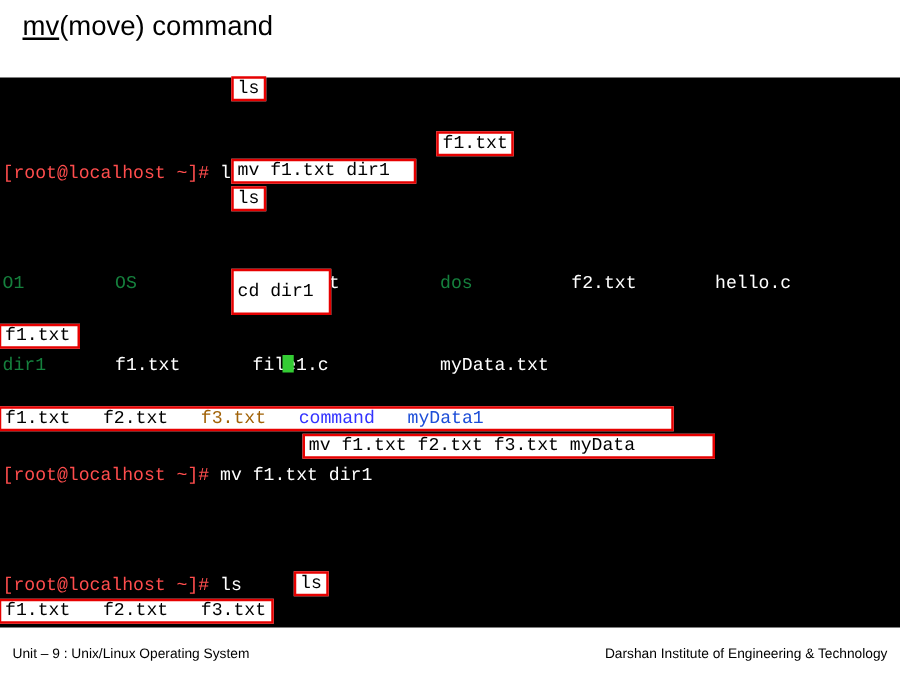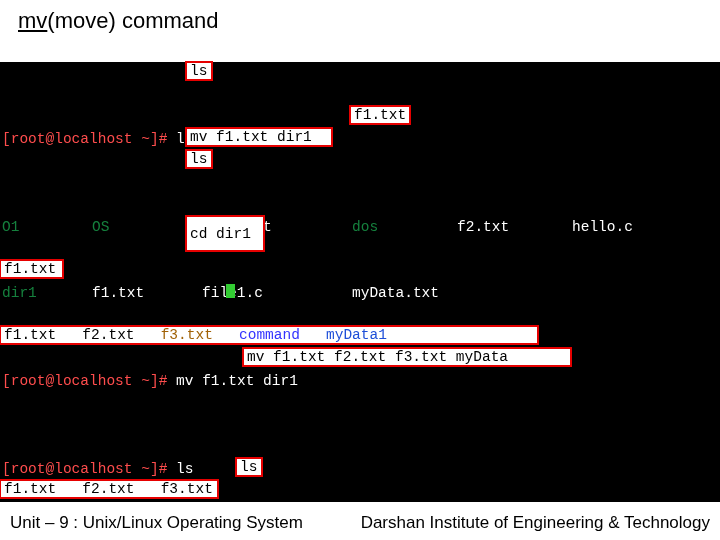--- a/index.html
+++ b/index.html
@@ -38,21 +38,21 @@
   .grid6 { display: grid; grid-template-columns: 90px 110px 150px 105px 115px 140px; }
   .footer {
     position: absolute;
     bottom: 0; left: 0; right: 0;
     height: 34px;
     background: #fff;
     display: flex;
     justify-content: space-between;
     align-items: center;
     padding: 0 10px;
-    font-size: 17px;
+    font-size: 11px;
     color: #000;
   }
   .green-caret {
     position: absolute;
     width: 9px; height: 14px;
     background: #3c3;
     z-index: 3;
   }
   
   .hl { position: absolute; border: 2px solid #e60000; background: #fff; z-index: 4; color:#000; font-family:"Consolas","Courier New",monospace; font-size:14.5px; line-height:18px; display:flex; align-items:center; }

